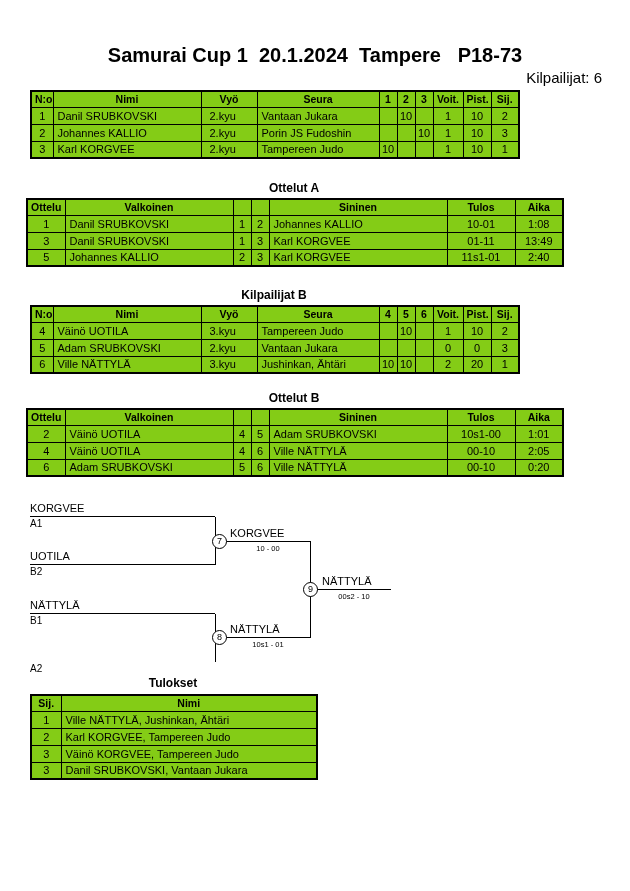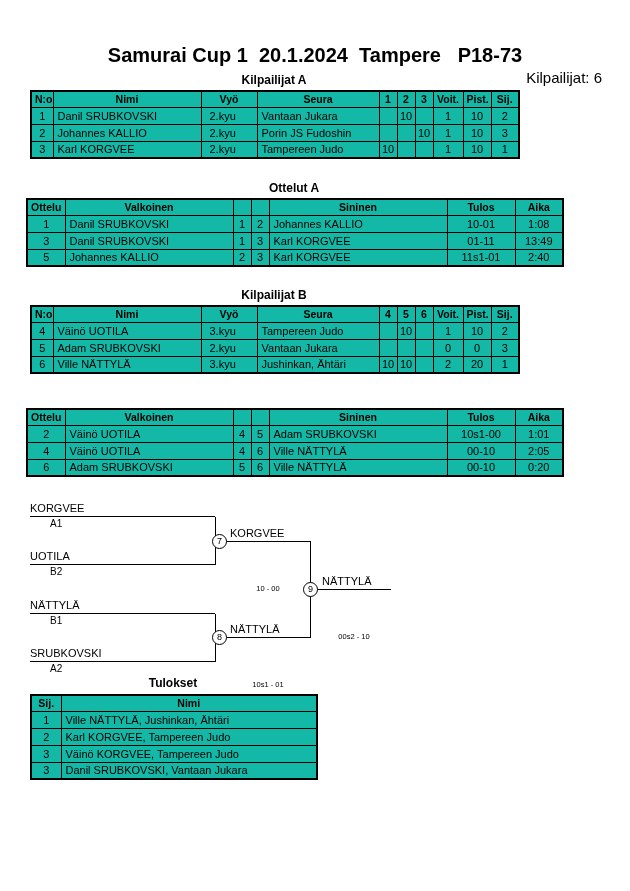--- a/index.html
+++ b/index.html
@@ -6,46 +6,45 @@
   html,body { background:#fff; }
   body { width:630px; height:891px; position:relative; font-family:"Liberation Sans",sans-serif; color:#000; }
   #page { position:absolute; left:0; top:0; width:630px; height:891px; background:#fff; overflow:hidden; }
 
   .title { position:absolute; left:0; top:44px; width:630px; text-align:center;
            font-size:20px; font-weight:bold; white-space:pre; }
   .competitors { position:absolute; top:69px; right:28px; font-size:15px; }
 
   .section-title { position:absolute; text-align:center; font-size:12px; font-weight:bold; }
 
-  table.tbl { position:absolute; border-collapse:collapse; table-layout:fixed; background:#14b8a6; border:2px solid #000; }
+  table.tbl { position:absolute; border-collapse:collapse; table-layout:fixed; background:#84cc16; border:2px solid #000; }
   .tbl th, .tbl td { border:1px solid #000; font-size:11px; height:17px; padding:0 3px;
                      overflow:hidden; white-space:nowrap; }
   .tbl th { font-weight:bold; text-align:center; font-size:10.5px; height:16px; }
   td.c { text-align:center; padding:0; }
   td.l { text-align:left; padding-left:4px; }
   td.pad { padding-left:8px; }
 
   .hline { position:absolute; height:1px; background:#000; }
   .vline { position:absolute; width:1px; background:#000; }
   .b-name { position:absolute; width:185px; height:15px; border-bottom:1px solid #000; font-size:11px; }
-  .b-seed { position:absolute; font-size:10px;margin-left:20px; }
+  .b-seed { position:absolute; font-size:10px; }
   .b-win  { position:absolute; font-size:11px; }
-  .b-score{ position:absolute; font-size:7.5px; text-align:center;margin-top:40px; }
+  .b-score{ position:absolute; font-size:7.5px; text-align:center; }
   .b-circle { position:absolute; width:15px; height:15px; border:1px solid #000; border-radius:50%;
               background:#fff; font-size:9px; line-height:13px; text-align:center; z-index:2; }
 </style>
 </head>
 <body>
 
 <div id="page">
 
   <div class="title">Samurai Cup 1  20.1.2024  Tampere   P18-73</div>
   <div class="competitors">Kilpailijat: 6</div>
 
-  <div class="section-title" style="left:30px;top:73px;width:488px">Kilpailijat A</div>
   <table class="tbl" style="left:30px;top:90px;width:488px">
     <colgroup>
         <col style="width:22px">
         <col style="width:148px">
         <col style="width:56px">
         <col style="width:122px">
         <col style="width:18px">
         <col style="width:18px">
         <col style="width:18px">
         <col style="width:30px">
@@ -220,20 +219,21 @@
         <td class="c">10</td>
         <td class="c">10</td>
         <td class="c"></td>
         <td class="c">2</td>
         <td class="c">20</td>
         <td class="c">1</td>
       </tr>
     </tbody>
   </table>
 
+  <div class="section-title" style="left:26px;top:391px;width:536px">Ottelut B</div>
   <table class="tbl" style="left:26px;top:408px;width:536px">
     <colgroup>
         <col style="width:38px">
         <col style="width:168px">
         <col style="width:18px">
         <col style="width:18px">
         <col style="width:178px">
         <col style="width:68px">
         <col style="width:48px">
       </colgroup>
@@ -284,21 +284,20 @@
   <div class="b-name" style="left:30px;top:550px">UOTILA</div>
   <div class="b-seed" style="left:30px;top:566px">B2</div>
   <div class="vline" style="left:215px;top:517px;height:48px"></div>
   <div class="b-circle" style="left:212px;top:534px">7</div>
   <div class="hline" style="left:226px;top:541px;width:84px"></div>
   <div class="b-win" style="left:230px;top:527px">KORGVEE</div>
   <div class="b-score" style="left:226px;top:544px;width:84px">10 - 00</div>
 
   <div class="b-name" style="left:30px;top:599px">NÄTTYLÄ</div>
   <div class="b-seed" style="left:30px;top:615px">B1</div>
-  <div class="b-name" style="left:30px;top:647px">SRUBKOVSKI</div>
   <div class="b-seed" style="left:30px;top:663px">A2</div>
   <div class="vline" style="left:215px;top:614px;height:48px"></div>
   <div class="b-circle" style="left:212px;top:630px">8</div>
   <div class="hline" style="left:226px;top:637px;width:84px"></div>
   <div class="b-win" style="left:230px;top:623px">NÄTTYLÄ</div>
   <div class="b-score" style="left:226px;top:640px;width:84px">10s1 - 01</div>
 
   <div class="vline" style="left:310px;top:541px;height:97px"></div>
   <div class="b-circle" style="left:303px;top:582px">9</div>
   <div class="hline" style="left:317px;top:589px;width:74px"></div>

